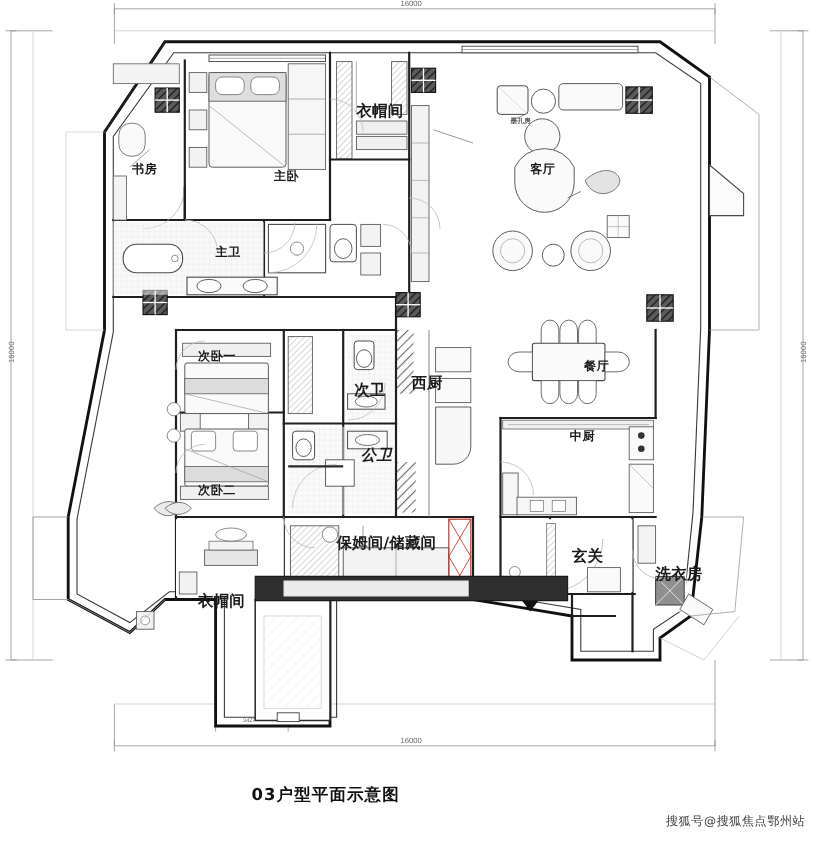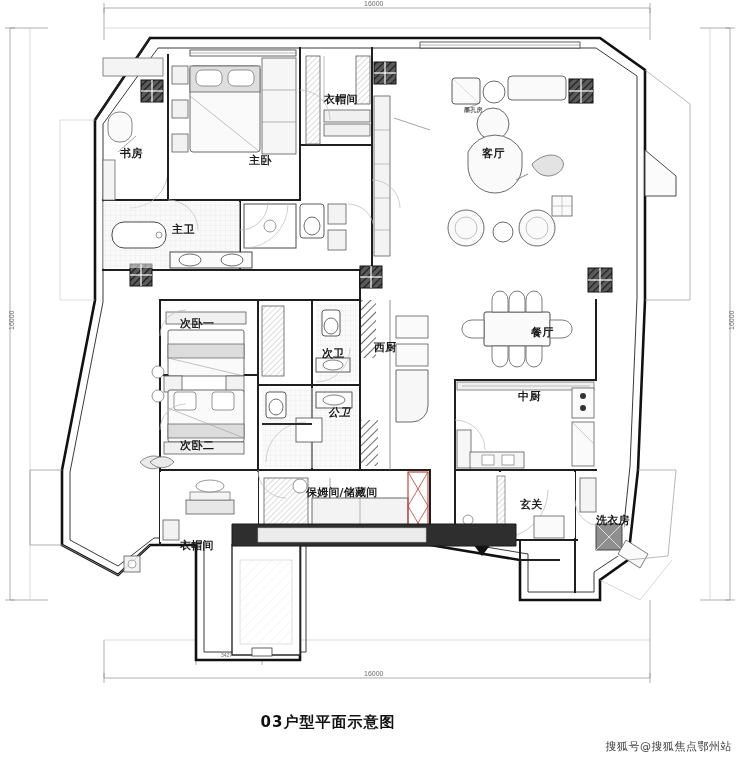--- a/index.html
+++ b/index.html
@@ -15,36 +15,35 @@
   svg.plan{position:absolute;left:0;top:0;width:740px;height:766px;}
 
   .lbl{
     position:absolute;
     font-family:"DejaVu Sans","Liberation Sans",sans-serif;
     color:#1b1b1b;
     white-space:nowrap;
     letter-spacing:0.5px;
   }
   .room-label{font-size:11px;font-weight:600;}
-  .room-label.sm{font-size:11px;font-weight:600;letter-spacing:0.2px;}
+  .room-label.sm{font-size:14px;font-weight:600;letter-spacing:0.2px;}
   .dim-label{
     position:absolute;
     font-size:7px;color:#6a6a6a;
     font-family:"Liberation Sans",sans-serif;
     white-space:nowrap;
   }
   .dim-label.vert{transform:rotate(-90deg);transform-origin:left top;}
 
   #title{
     position:absolute;left:0;top:713px;width:592px;
     text-align:center;
     font-family:"DejaVu Sans","Liberation Sans",sans-serif;
     font-size:15px;font-weight:700;color:#111;
     letter-spacing:1px;
-    margin-left:32px;
   }
   #footer-wm{
     position:absolute;right:8px;top:739px;
     font-family:"DejaVu Sans","Liberation Sans",sans-serif;
     font-size:11px;color:#3a3a3a;letter-spacing:0.5px;
     white-space:nowrap;
     margin-left:36px;
   }
   
   #wm{
@@ -473,21 +472,21 @@
       <line x1="394" y1="118" x2="430" y2="130"></line>
       <line x1="330" y1="478" x2="330" y2="490"></line>
     </g>
 
   </svg>
 
   <div class="lbl room-label" style="left:120px;top:146px;font-family:Liberation Mono, monospace;">书房</div>
   <div class="lbl room-label" style="left:249px;top:153px;">主卧</div>
   <div class="lbl room-label sm" style="left:324px;top:92px;">衣帽间</div>
   <div class="lbl room-label" style="left:482px;top:146px;">客厅</div>
-  <div class="lbl room-label" style="left:172px;top:222px;">主卫</div>
+  <div class="lbl room-label" style="left:196px;top:222px;">主卫</div>
   <div class="lbl room-label" style="left:180px;top:316px;">次卧一</div>
   <div class="lbl room-label sm" style="left:322px;top:346px;">次卫</div>
   <div class="lbl room-label sm" style="left:374px;top:340px;">西厨</div>
   <div class="lbl room-label" style="left:531px;top:325px;">餐厅</div>
   <div class="lbl room-label sm" style="left:328px;top:405px;font-style:italic;">公卫</div>
   <div class="lbl room-label" style="left:180px;top:438px;">次卧二</div>
   <div class="lbl room-label" style="left:518px;top:389px;">中厨</div>
   <div class="lbl room-label sm" style="left:306px;top:485px;">保姆间/储藏间</div>
   <div class="lbl room-label sm" style="left:520px;top:497px;">玄关</div>
   <div class="lbl room-label sm" style="left:596px;top:513px;">洗衣房</div>

